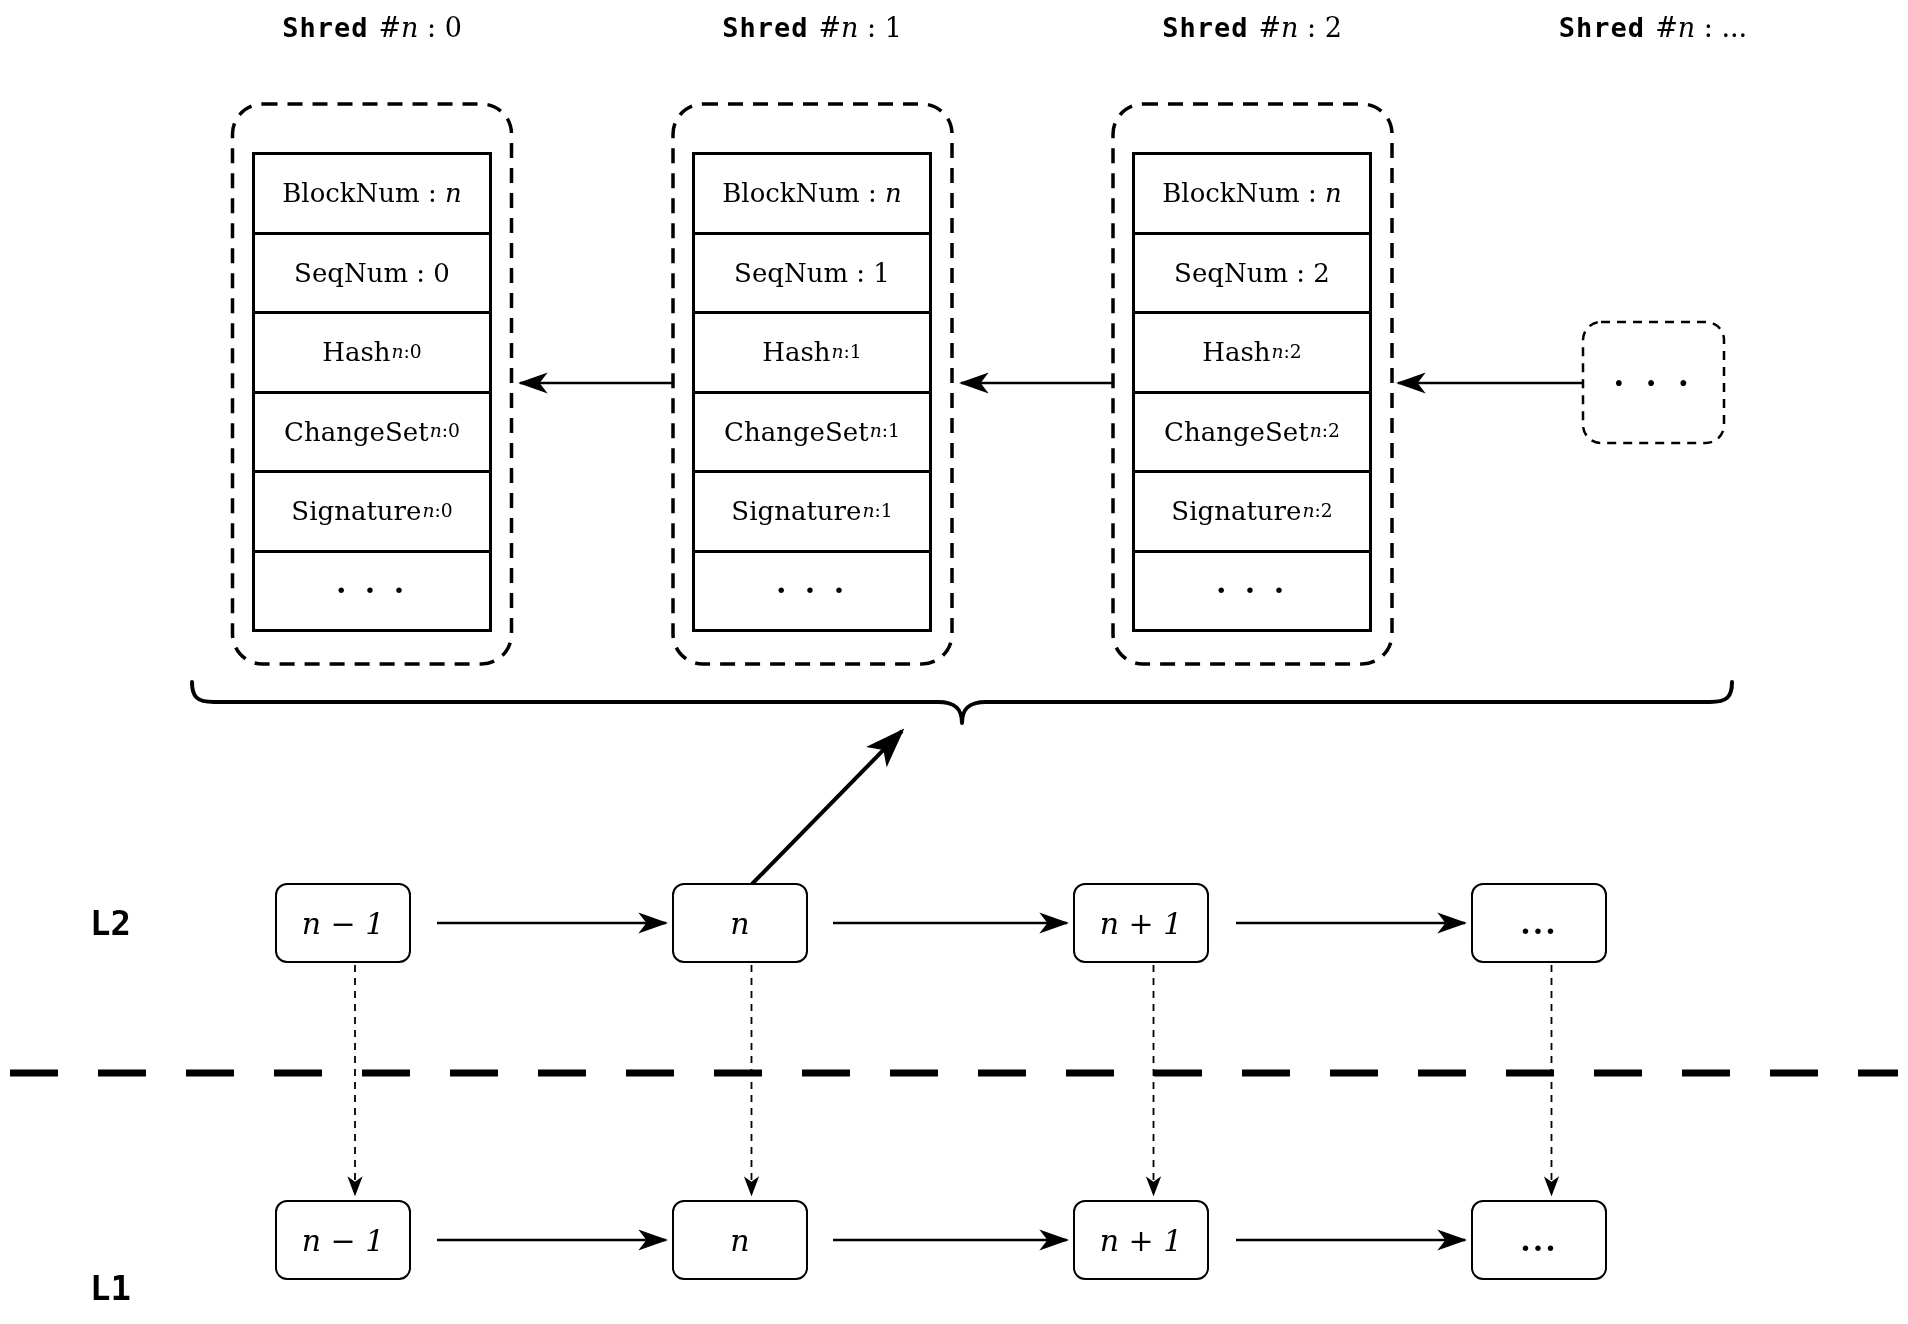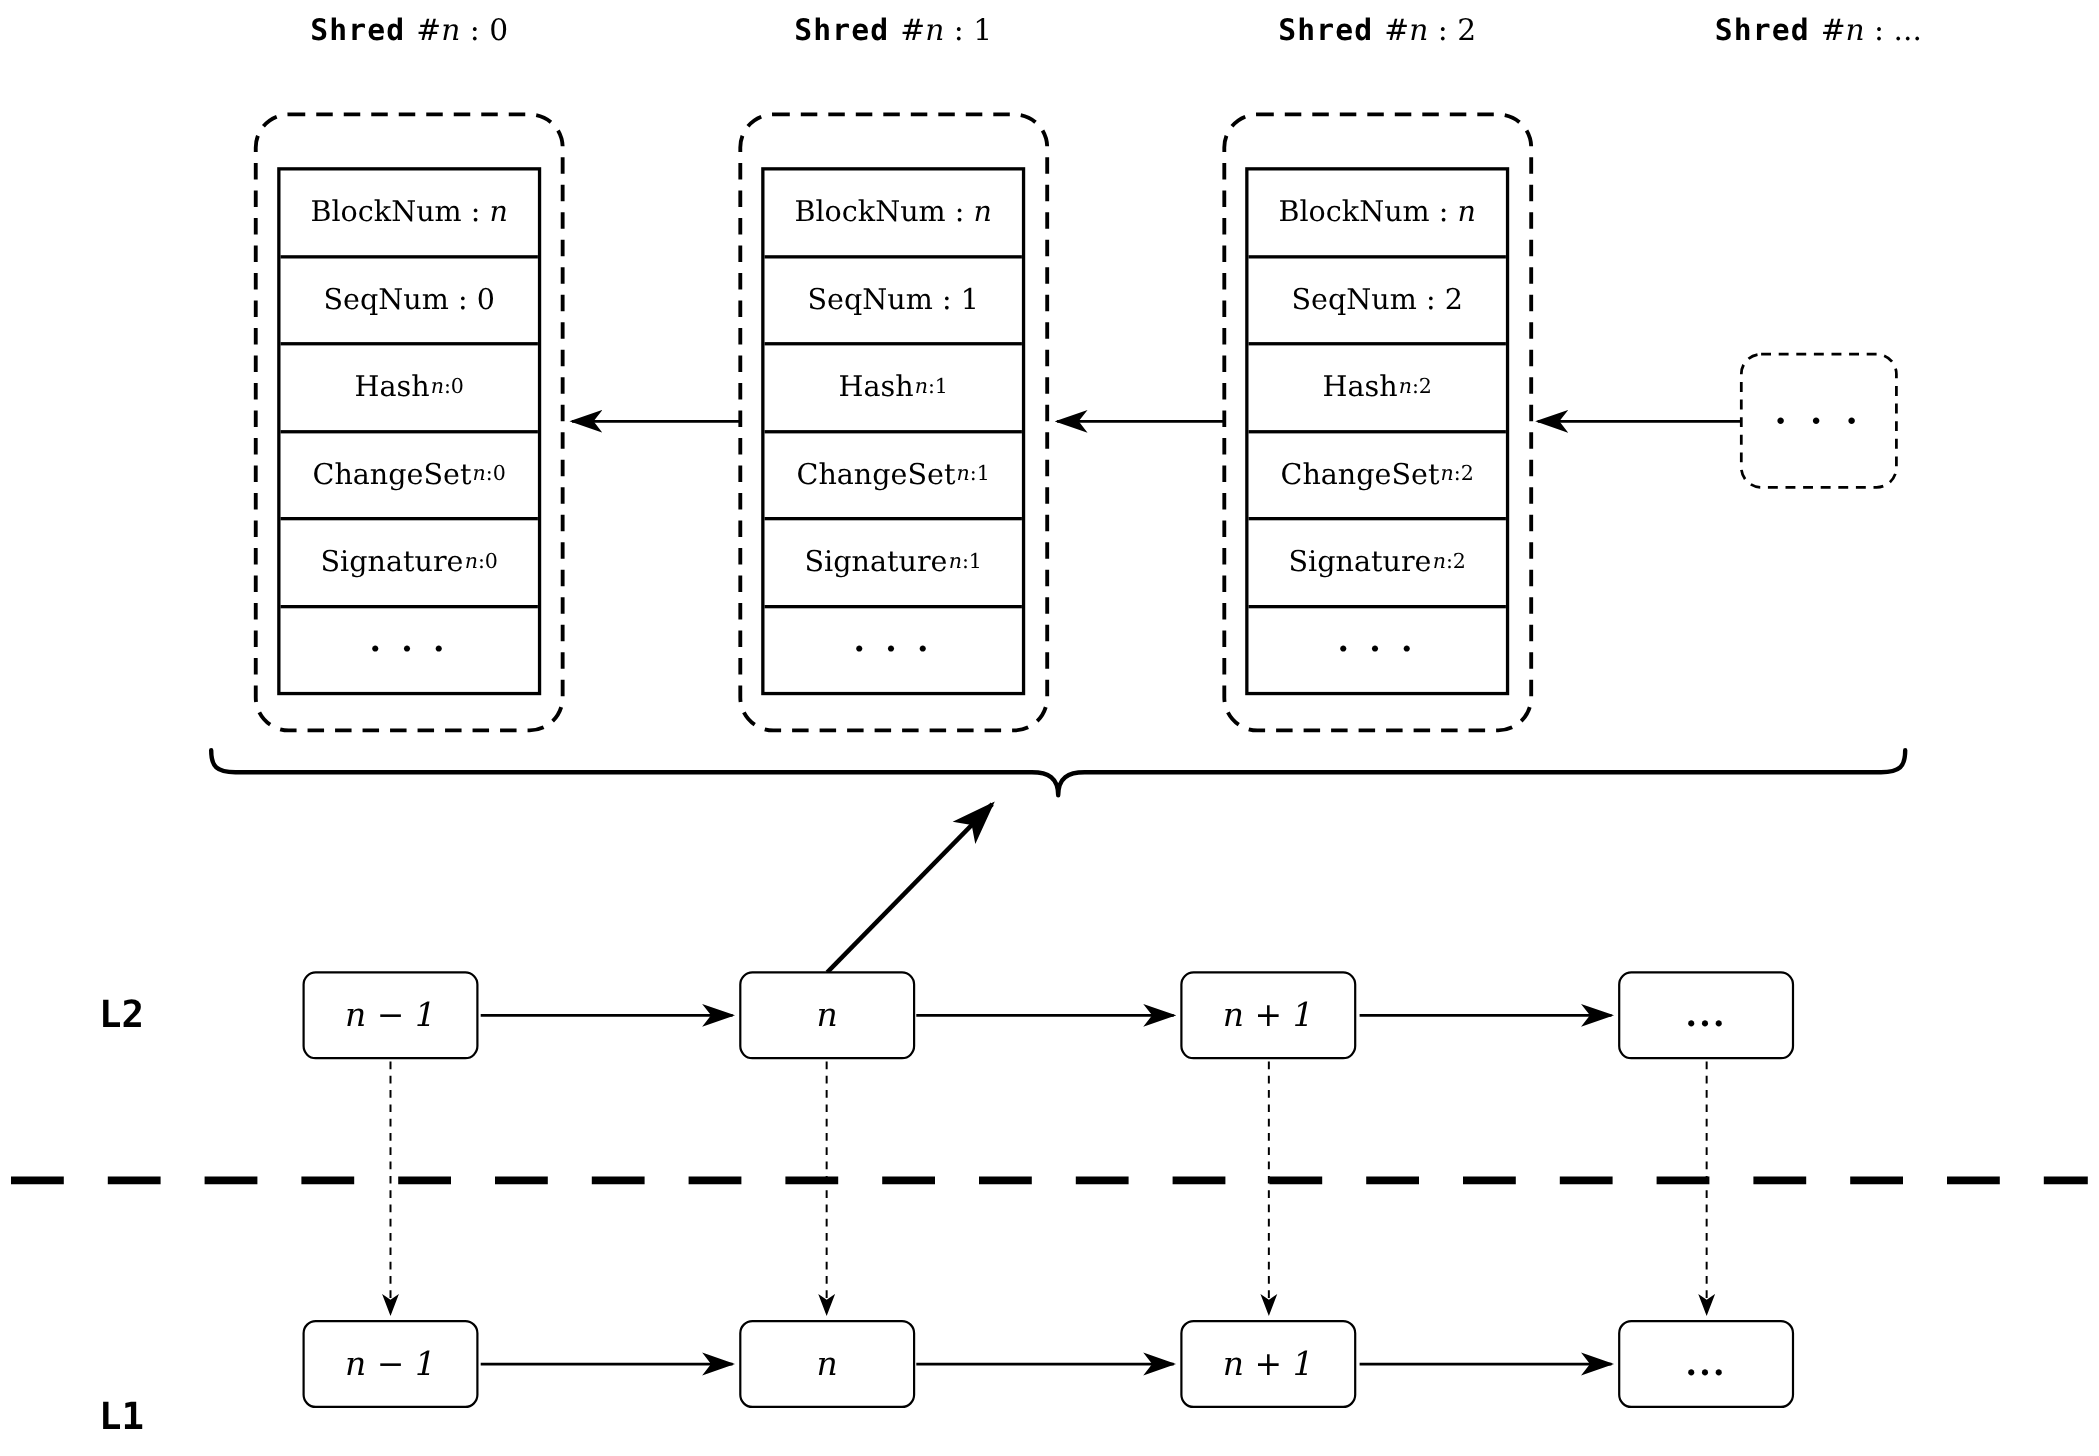--- a/index.html
+++ b/index.html
@@ -20,21 +20,21 @@
   
   .stable { width:240px; height:480px; border:3.5px solid var(--ink); background:var(--bg);
             display:flex; flex-direction:column; z-index:2; }
   .trow { flex:1 1 0; border-top:3.5px solid var(--ink); display:flex; align-items:center;
           justify-content:center; font-size:26px; white-space:pre; }
   .trow:first-child { border-top:none; }
   .trow .ss { font-size:0.72em; vertical-align:-0.3em; line-height:1; margin-left:1px; }
   .trow.dotsrow { font-size:30px; letter-spacing:4px; font-weight:700; }
 
   
-  .block { width:160px; height:80px; border:2.5px solid var(--ink); border-radius:12px;
+  .block { width:136px; height:80px; border:2.5px solid var(--ink); border-radius:12px;
            background:var(--bg); display:flex; align-items:center; justify-content:center;
            font-size:30px; font-style:italic; z-index:2; }
   .block.dots { font-style:normal; font-weight:700; letter-spacing:2px; }
 
   .layer-label { font-family:"DejaVu Sans Mono","Liberation Mono",monospace; font-weight:700;
                  font-size:34px; z-index:2;margin-left:40px; }
 
   .ellipsis-box { left:1583px; top:322px; width:141px; height:121px; display:flex;
                   align-items:center; justify-content:center; font-size:32px; font-weight:700;
                   letter-spacing:5px; z-index:2; }

